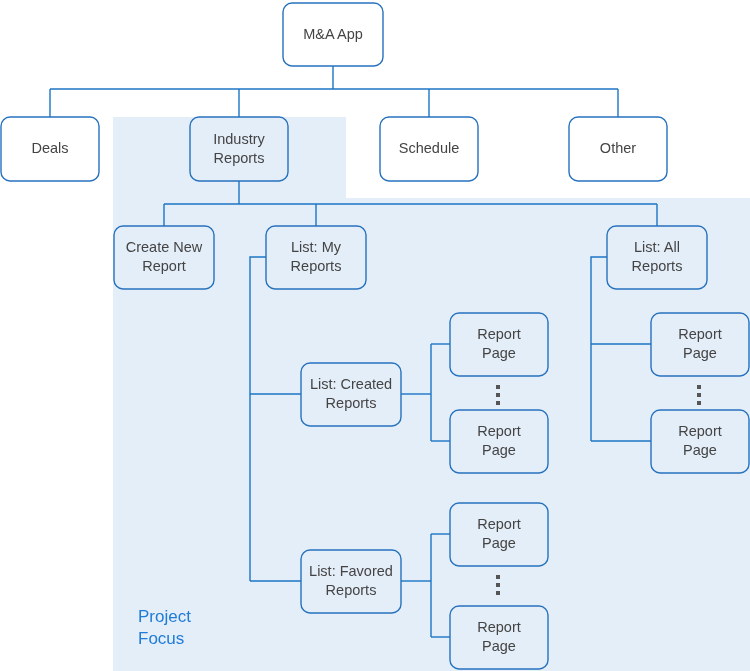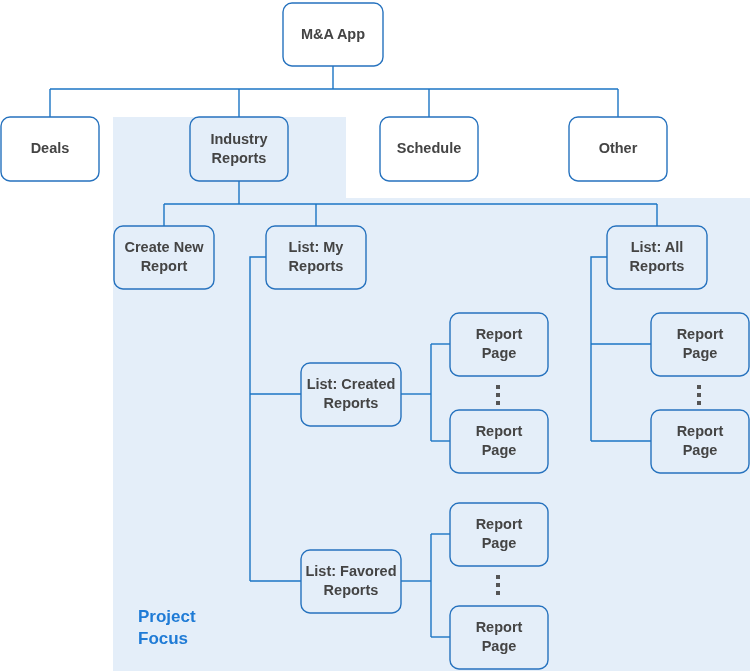--- a/index.html
+++ b/index.html
@@ -10,21 +10,20 @@
   body {
     width: 750px;
     height: 671px;
     font-family: "Liberation Sans", sans-serif;
     overflow: hidden;
   }
   #diagram-root {
     position: relative;
     width: 750px;
     height: 513px;
-    font-weight: bold;
   }
   svg#flow-svg {
     position: absolute;
     top: 0;
     left: 0;
     width: 750px;
     height: 671px;
     display: block;
   }
   .node-rect {

